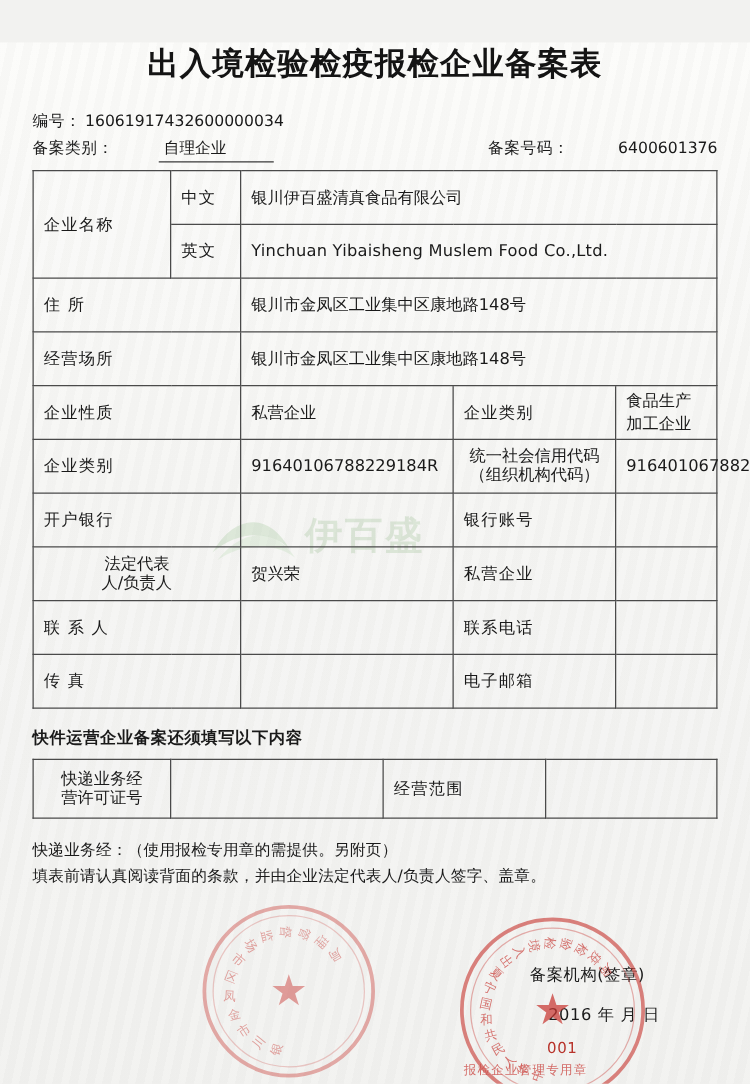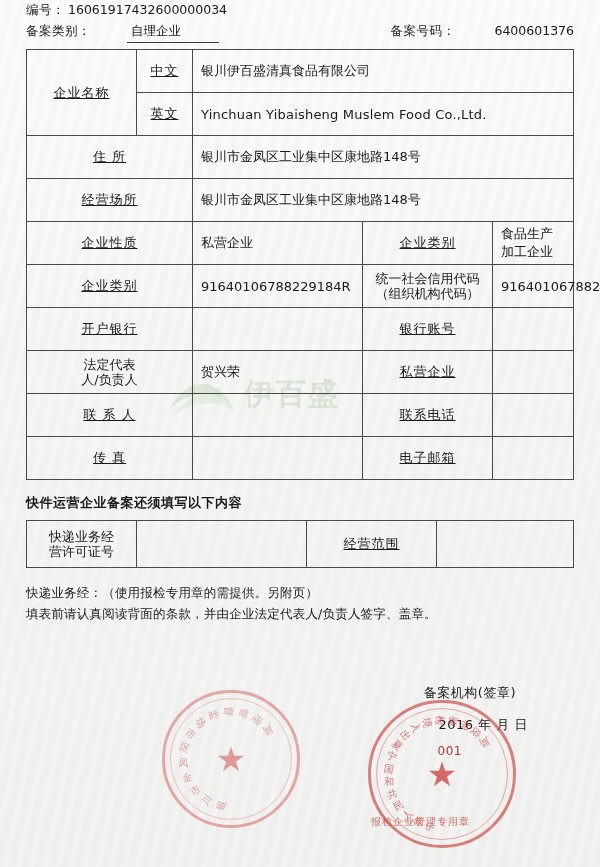--- a/index.html
+++ b/index.html
@@ -87,24 +87,23 @@
     background: transparent;
   }
   table.main td {
     border: 1px solid #4a4a4a;
     height: 38px;
     font-size: 13px;
     padding: 2px 8px;
     vertical-align: middle;
   }
   td.lbl {
-    text-align: center;
+    text-align: left;
     letter-spacing: 1px;
     white-space: nowrap;
-    text-decoration: underline;
   }
   td.lbl-sm {
     text-align: center;
     font-size: 12px;
     line-height: 15px;
   }
   td.val {
     text-align: left;
     padding-left: 10px;
   }
@@ -243,20 +242,21 @@
   <div class="watermark">
     <svg width="300" height="60" viewBox="0 0 300 60" aria-hidden="true">
       <path d="M10 40 C 28 8, 56 8, 72 38 C 58 22, 30 22, 10 40 Z" fill="rgba(120,175,110,0.40)"></path>
       <path d="M14 46 C 34 20, 60 20, 76 44 C 60 32, 34 32, 14 46 Z" fill="rgba(150,200,140,0.35)"></path>
     </svg>
     <div class="wm-text">伊百盛</div>
   </div>
 
   <div class="content">
 
+    <div class="doc-title">出入境检验检疫报检企业备案表</div>
 
     <div class="meta-row">
       <span class="meta-label">编号：</span>
       <span class="meta-value">16061917432600000034</span>
     </div>
 
     <div class="meta-row second">
       <span class="meta-label">备案类别：</span>
       <span class="meta-value meta-underline">自理企业</span>
       <span class="spacer-flex"></span>

